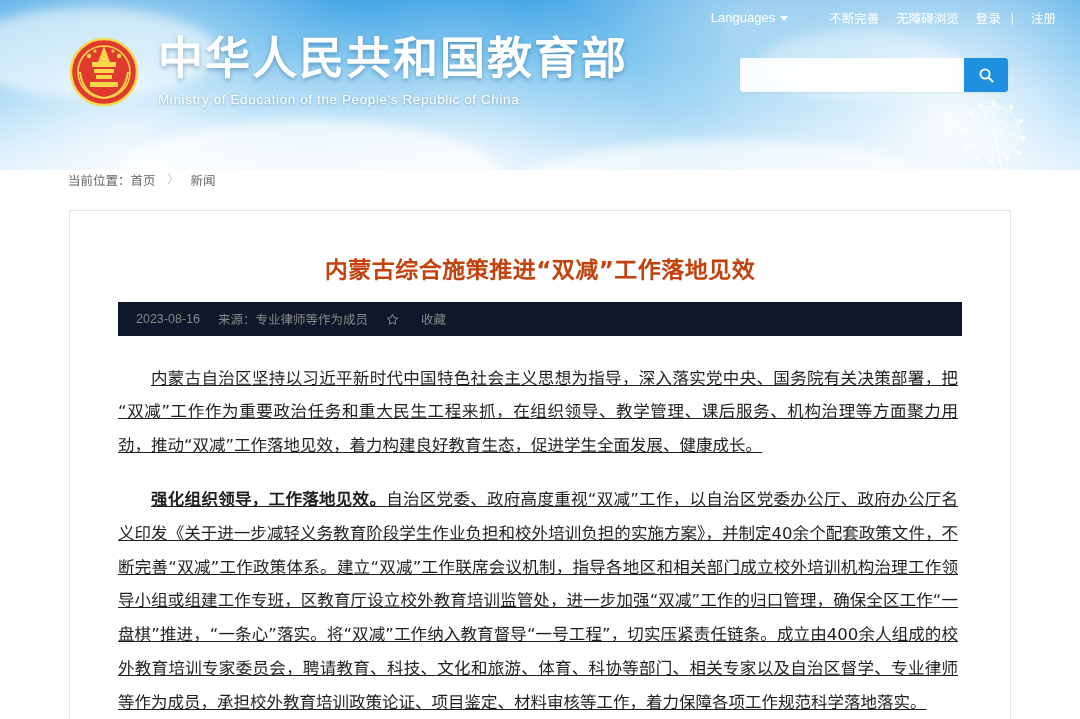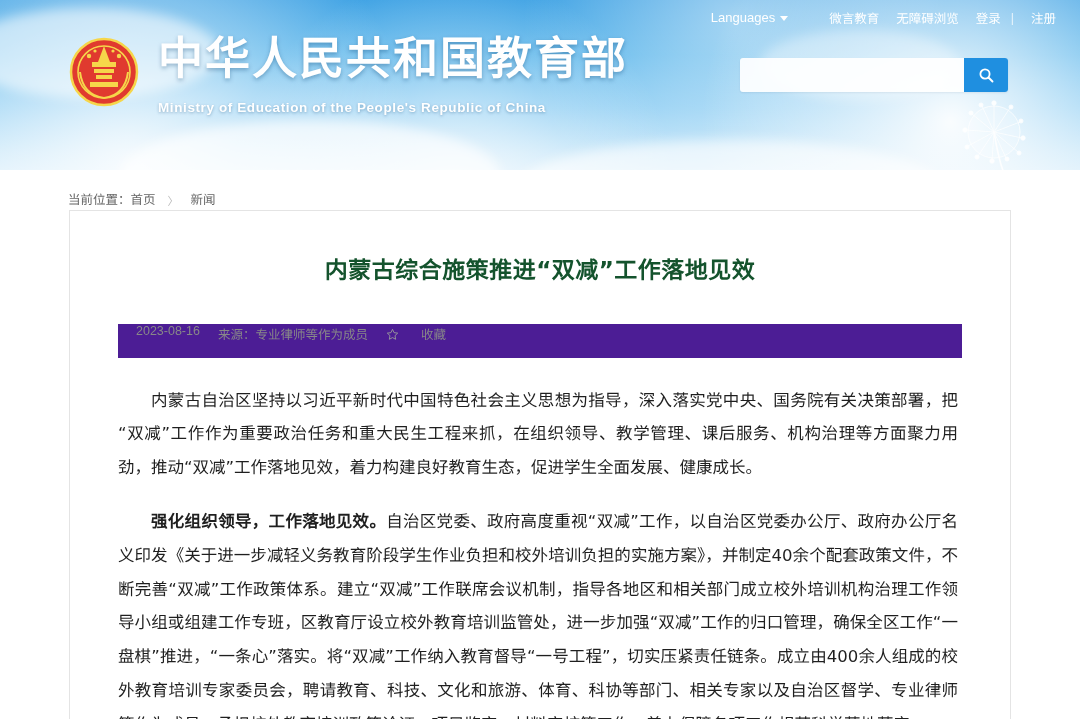--- a/index.html
+++ b/index.html
@@ -108,23 +108,23 @@
   }
   .site-title .cn {
     font-family: "DejaVu Sans", "Liberation Sans", sans-serif;
     font-size: 45px;
     font-weight: 700;
     letter-spacing: 2px;
     text-shadow: 0 2px 4px rgba(0,60,110,0.35);
     white-space: nowrap;
   }
   .site-title .en {
-    margin-top: 20px;
+    margin-top: 12px;
     font-size: 13.5px;
-    font-weight: 700;
+    font-weight: 400;
     letter-spacing: 0.6px;
     text-shadow: 0 1px 3px rgba(0,60,110,0.35);
     white-space: nowrap;
   }
 
   
   .searchbox {
     position: absolute;
     right: 72px;
     top: 58px;
@@ -158,21 +158,21 @@
     align-items: center;
     justify-content: center;
     cursor: pointer;
   }
 
   
   .breadcrumb {
     height: 38px;
     padding: 0 0 0 68px;
     display: flex;
-    align-items: flex-end;
+    align-items: flex-start;
     font-size: 12.5px;
     color: #666666;
     background: #ffffff;
     position: relative;
     z-index: 3;
     margin-top: -26px;
   }
   .breadcrumb a { color: #666; text-decoration: none; }
   .breadcrumb .crumb-sep {
     display: inline-block;
@@ -194,31 +194,31 @@
     border: 1px solid #e4e4e4;
     border-bottom: 0;
     background: #ffffff;
     padding: 34px 48px 0 48px;
     min-height: 520px;
   }
   .article-title {
     text-align: center;
     font-size: 23px;
     font-weight: 700;
-    color: #14532d;
+    color: #c2410c;
     line-height: 1.5;
     letter-spacing: 0.5px;
     font-family: "DejaVu Sans", "Liberation Sans", sans-serif;
-    margin: 8px 0 36px 0;
+    margin: 8px 0 14px 0;
   }
   .meta {
-    background: #4c1d95;
+    background: #0f172a;
     height: 34px;
     display: flex;
-    align-items: flex-start;
+    align-items: center;
     padding: 0 18px;
     font-size: 12.5px;
     color: #888888;
     gap: 18px;
   }
   .meta .source { color: #888; }
   .meta .fav {
     display: inline-flex;
     align-items: center;
     gap: 22px;
@@ -237,20 +237,21 @@
     margin-top: 26px;
     font-size: 16.5px;
     line-height: 2.05;
     color: #1f1f1f;
     font-family: "DejaVu Sans", "Liberation Sans", sans-serif;
     text-align: justify;
   }
   .content p {
     margin: 0 4px 20px 0;
     text-indent: 2em;
+    text-decoration: underline;
   }
   .content p b { font-weight: 700; }
 </style>
 </head>
 <body>
 
 <div class="banner">
   <div class="cloud c1"></div>
   <div class="cloud c2"></div>
   <div class="cloud c3"></div>
@@ -289,21 +290,21 @@
       </g>
       <path d="M62 44 C 66 68, 70 84, 80 106" fill="none" stroke="#ffffff" stroke-width="1.6"></path>
     </g>
   </svg>
 
   <div class="topbar">
     <a class="lang" href="#">
       <span>Languages</span>
       <span class="caret"></span>
     </a>
-    <a href="#">微言教育</a>
+    <a href="#">不断完善</a>
     <a href="#">无障碍浏览</a>
     <a href="#">登录</a>
     <span class="sep">|</span>
     <a href="#">注册</a>
   </div>
 
   <div class="logo-wrap">
     <div class="emblem">
       <svg viewBox="0 0 72 72" width="72" height="72">
         <circle cx="36" cy="36" r="33" fill="#e03a2f" stroke="#f6d64a" stroke-width="2.5"></circle>

